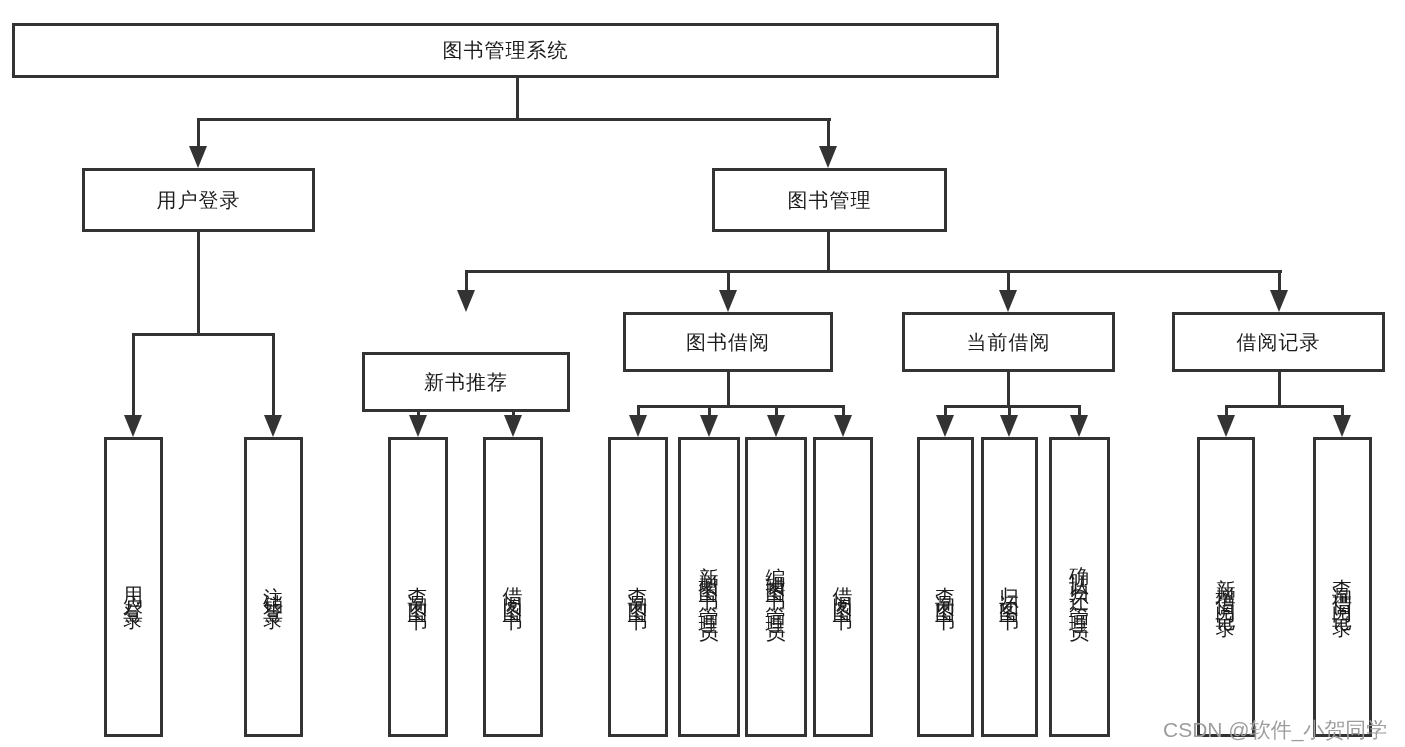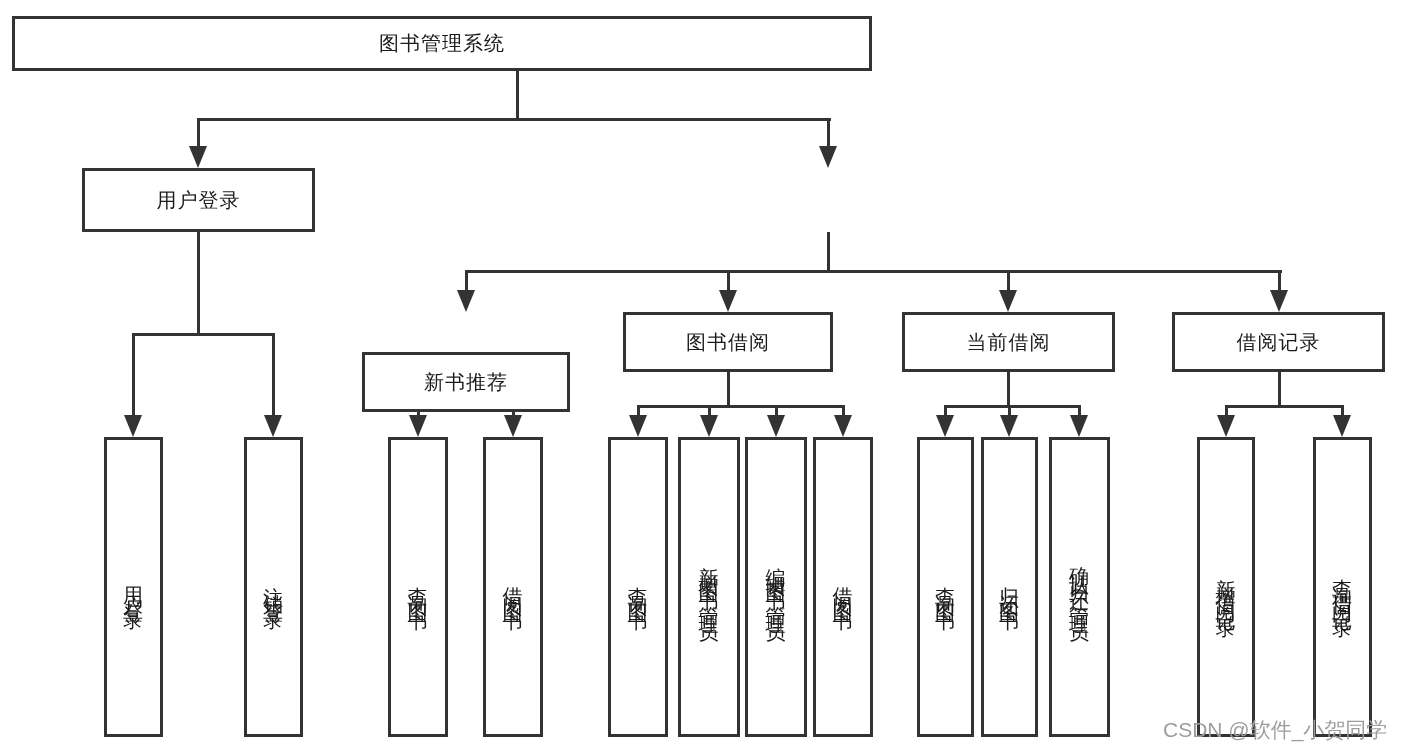--- a/index.html
+++ b/index.html
@@ -85,26 +85,29 @@
   <div class="arrowhead" style="left:936px; top:415px;"></div>
   <div class="vline" style="left:1008px; top:407px; width:3px; height:10px;"></div>
   <div class="arrowhead" style="left:1000px; top:415px;"></div>
   <div class="vline" style="left:1078px; top:407px; width:3px; height:10px;"></div>
   <div class="arrowhead" style="left:1070px; top:415px;"></div>
   <div class="vline" style="left:1225px; top:407px; width:3px; height:10px;"></div>
   <div class="arrowhead" style="left:1217px; top:415px;"></div>
   <div class="vline" style="left:1341px; top:407px; width:3px; height:10px;"></div>
   <div class="arrowhead" style="left:1333px; top:415px;"></div>
 
-  <div class="box" style="left:12px; top:16px; width:860px; height:55px;align-items:center;">
+  <div class="box" style="left:12px; top:23px; width:987px; height:55px;align-items:center;">
     <span>图书管理系统</span>
   </div>
 
   <div class="box" style="left:82px; top:168px; width:233px; height:64px;">
     <span>用户登录</span>
+  </div>
+  <div class="box" style="left:712px; top:168px; width:235px; height:64px;">
+    <span>图书管理</span>
   </div>
 
   <div class="box" style="left:362px; top:312px; width:208px; height:60px;margin-top:40px;">
     <span>新书推荐</span>
   </div>
   <div class="box" style="left:902px; top:312px; width:213px; height:60px;">
     <span>当前借阅</span>
   </div>
   <div class="box" style="left:623px; top:312px; width:210px; height:60px;">
     <span>图书借阅</span>

